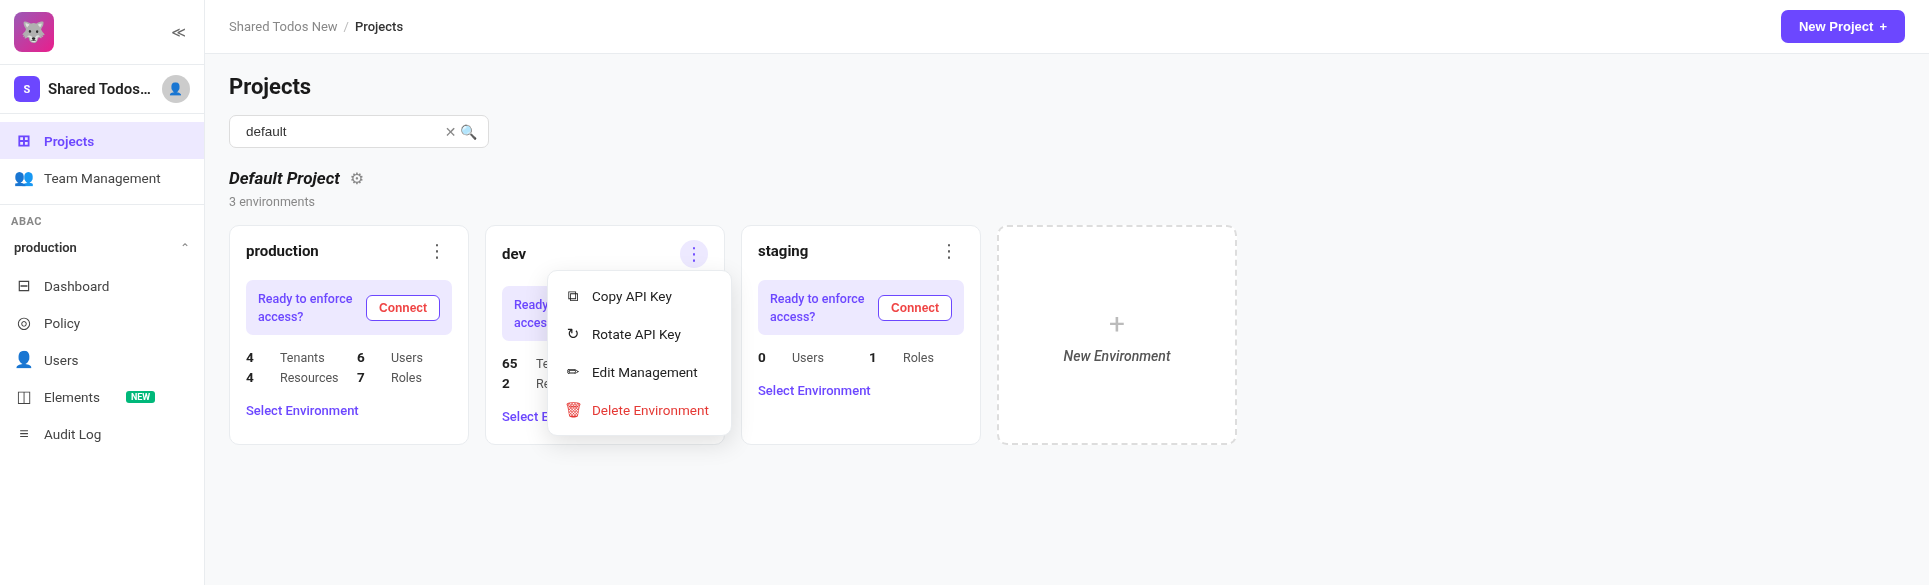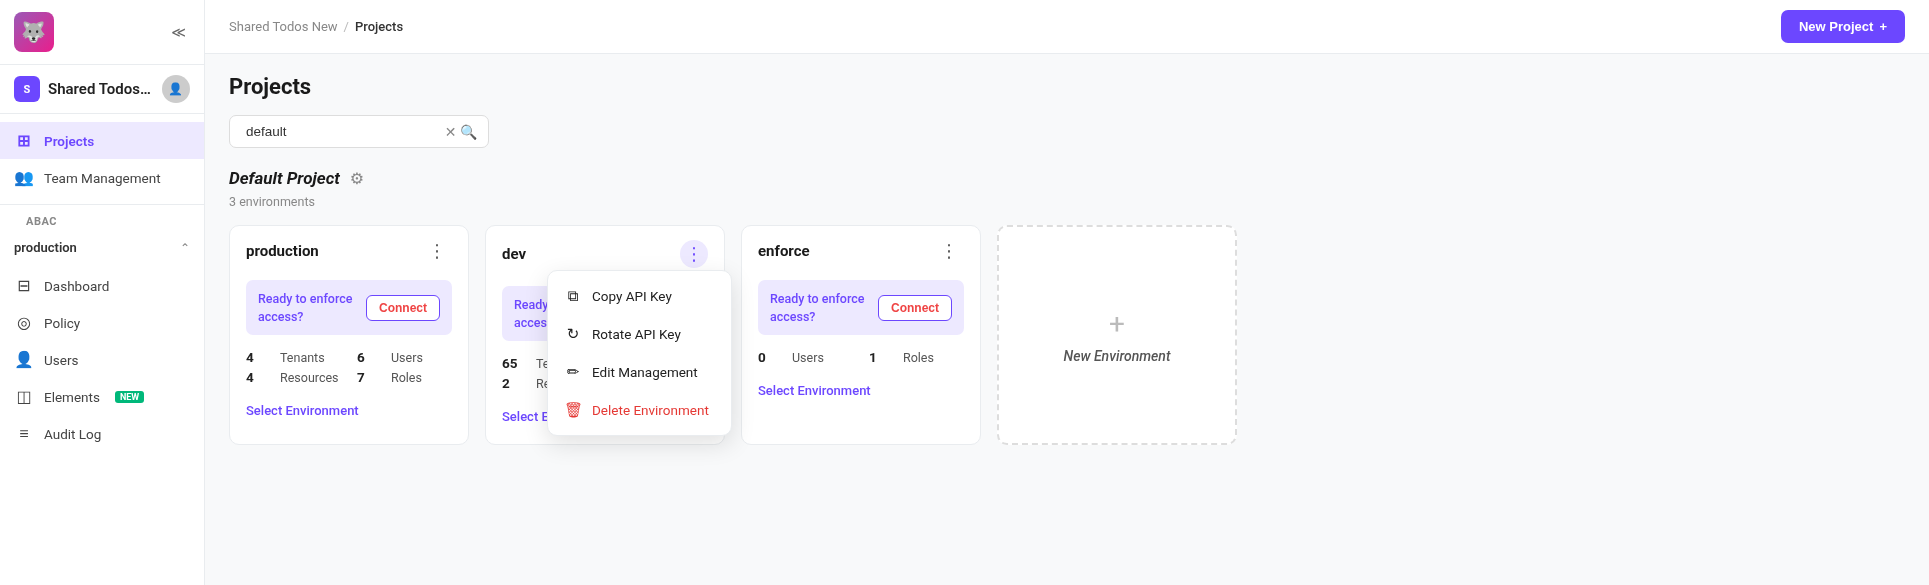--- a/index.html
+++ b/index.html
@@ -61,24 +61,24 @@
       display: flex; align-items: center; gap: 10px;
       padding: 9px 14px; cursor: pointer; font-size: 13.5px; color: #444;
       border-radius: 0; position: relative;
     }
     .nav-item.active {
       background: #ede9ff; color: #6c47ff; font-weight: 600;
     }
     .nav-icon { font-size: 16px; width: 20px; text-align: center; }
     .badge-new {
       background: #00b87a; color: #fff; font-size: 9px; font-weight: 700;
-      padding: 1px 5px; border-radius: 3px; margin-left: 5px;
+      padding: 1px 5px; border-radius: 3px; margin-left: 16px;
     }
     .sidebar-env-section {
-      padding: 10px 26px 4px;
+      padding: 10px 11px 4px;
     }
     .env-label { font-size: 11px; font-weight: 700; color: #888; text-transform: uppercase; letter-spacing: 0.5px; }
     .env-selector {
       display: flex; align-items: center; justify-content: space-between;
       padding: 8px 14px; cursor: pointer;
     }
     .env-selector-text { font-size: 13px; color: #333; font-weight: 600; }
     .env-chevron { font-size: 12px; color: #888; }
     .sidebar-bottom-nav { padding: 4px 0; }
 
@@ -394,21 +394,21 @@
           </div>
           <div class="dropdown-item danger">
             <span class="dropdown-icon">🗑</span>
             <span>Delete Environment</span>
           </div>
         </div>
       </div>
 
       <div class="env-card">
         <div class="env-card-header">
-          <span class="env-card-name">enforce</span>
+          <span class="env-card-name">staging</span>
           <button class="env-menu-btn">⋮</button>
         </div>
         <div class="env-card-body">
           <div class="enforce-banner">
             <span class="enforce-text">Ready to enforce access?</span>
             <button class="connect-btn">Connect</button>
           </div>
           <div class="stats-grid">
             <div class="stat-cell">
               <span class="stat-num">0</span>

